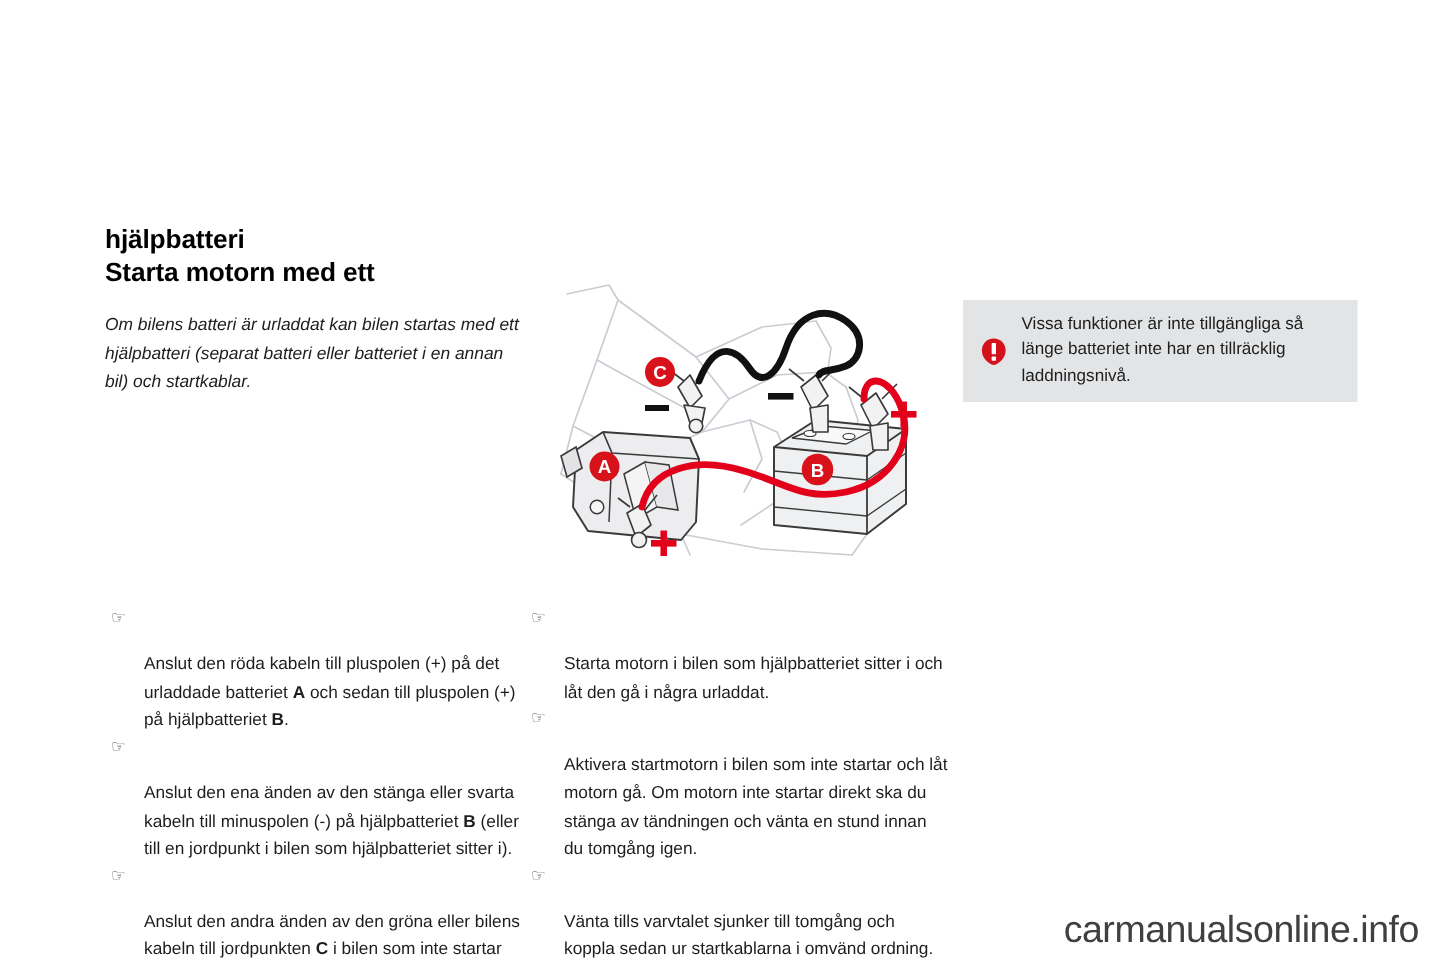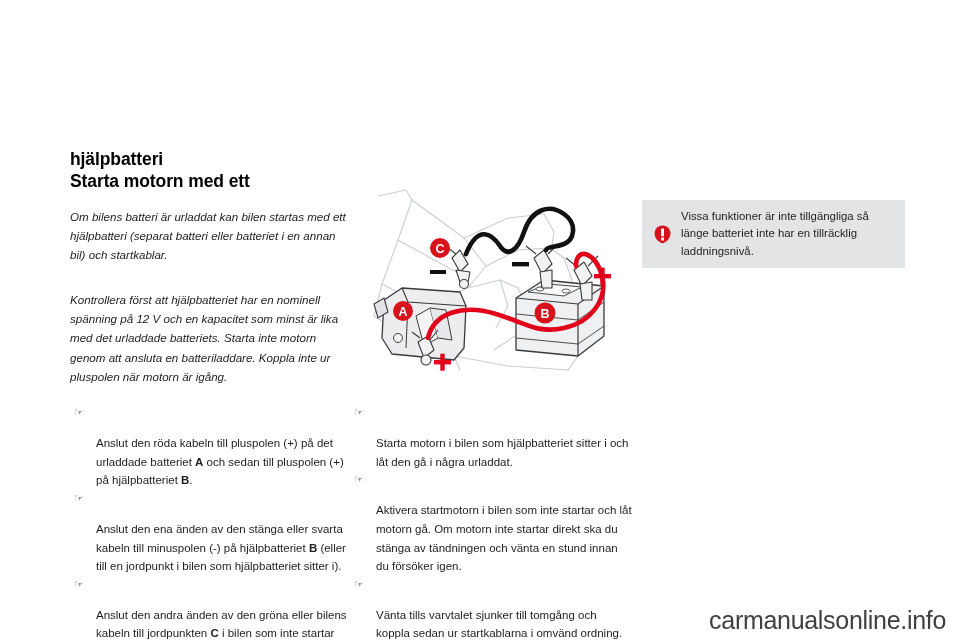--- a/index.html
+++ b/index.html
@@ -134,21 +134,20 @@
 <body>
 
 <div class="page">
 
   <div class="col-left">
     <h1 class="page-title">
       <span class="ln">hjälpbatteri</span>
       <span class="ln">Starta motorn med ett</span>
     </h1>
     <p class="body-para">Om bilens batteri är urladdat kan bilen startas med ett hjälpbatteri (separat batteri eller batteriet i en annan bil) och startkablar.</p>
-    <p class="body-para">Kontrollera först att hjälpbatteriet har en nominell spänning på 12 V och en kapacitet som minst är lika med det urladdade batteriets. Starta inte motorn genom att ansluta en batteriladdare. Koppla inte ur pluspolen när motorn är igång.</p>
   </div>
 
   <div class="illustration">
     <svg width="252" height="192" viewBox="0 0 252 192" xmlns="http://www.w3.org/2000/svg">
 
       <g fill="none" stroke="#c9ccd2" stroke-width="1.1" stroke-linejoin="round" stroke-linecap="round">
         <path d="M10 8 L38 2 L44 12 L30 52 L14 96 L6 128"></path>
         <path d="M44 12 L96 50 L118 78 L100 100 L60 118"></path>
         <path d="M96 50 L140 30 L176 26"></path>
         <path d="M118 78 L150 62 L182 60 L196 70"></path>
@@ -274,21 +273,21 @@
       </div>
     </div>
 
   <div class="bullet-col mid" id="list-mid">
       <div class="bullet-item">
         <span class="bullet-marker">☞</span>
         <span class="bullet-text"><span>Starta motorn i bilen som hjälpbatteriet sitter i och låt den gå i några urladdat.</span></span>
       </div>
       <div class="bullet-item">
         <span class="bullet-marker">☞</span>
-        <span class="bullet-text"><span>Aktivera startmotorn i bilen som inte startar och låt motorn gå. Om motorn inte startar direkt ska du stänga av tändningen och vänta en stund innan du försöker igen.</span></span>
+        <span class="bullet-text"><span>Aktivera startmotorn i bilen som inte startar och låt motorn gå. Om motorn inte startar direkt ska du stänga av tändningen och vänta en stund innan du tomgång igen.</span></span>
       </div>
       <div class="bullet-item">
         <span class="bullet-marker">☞</span>
         <span class="bullet-text"><span>Vänta tills varvtalet sjunker till tomgång och koppla sedan ur startkablarna i omvänd ordning.</span></span>
       </div>
     </div>
 
   <div class="watermark">carmanualsonline.info</div>
 
 </div>

